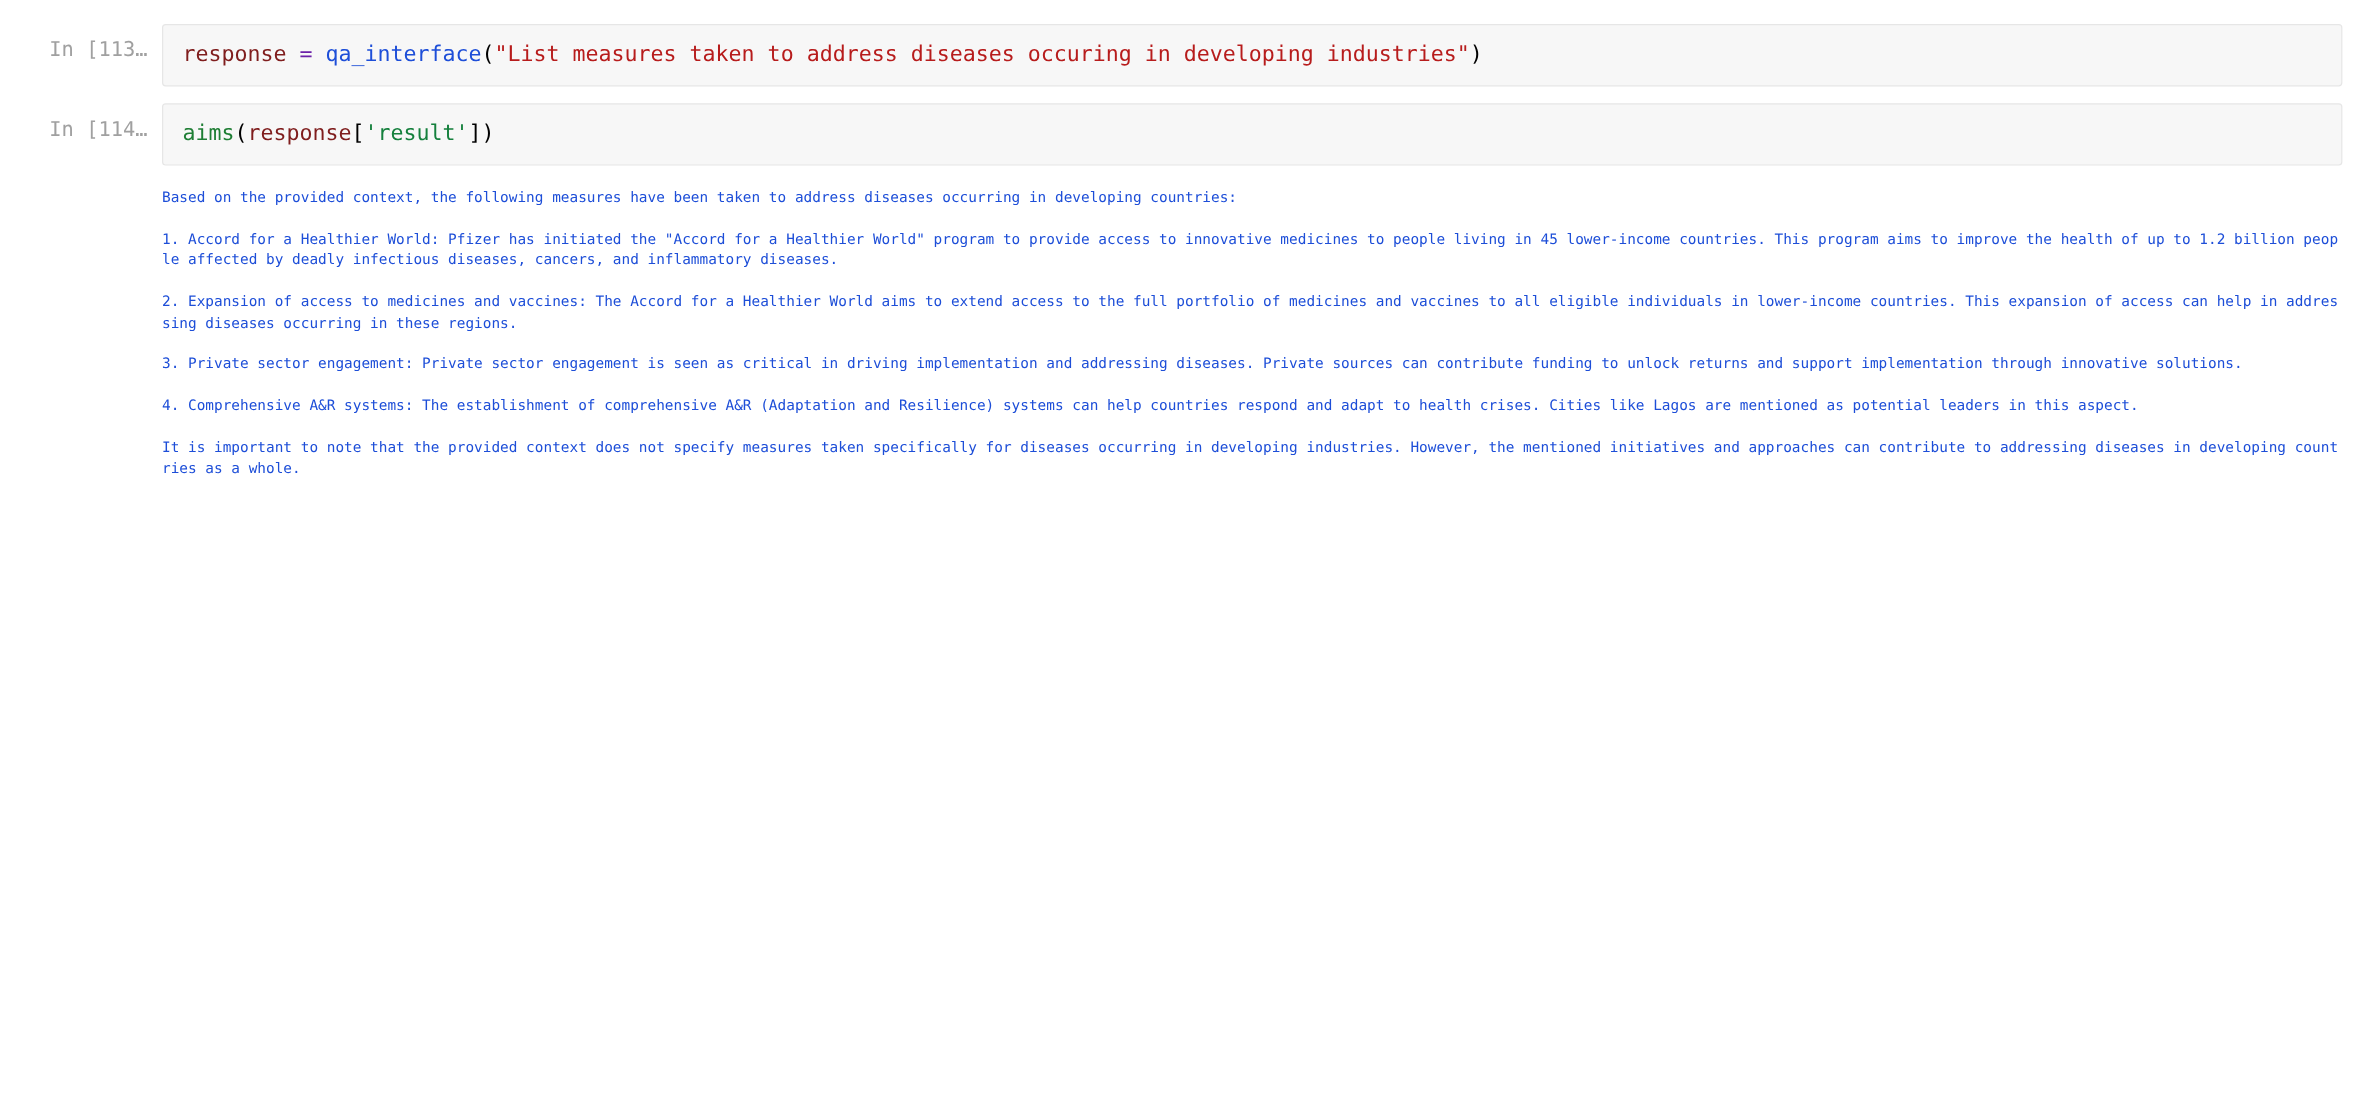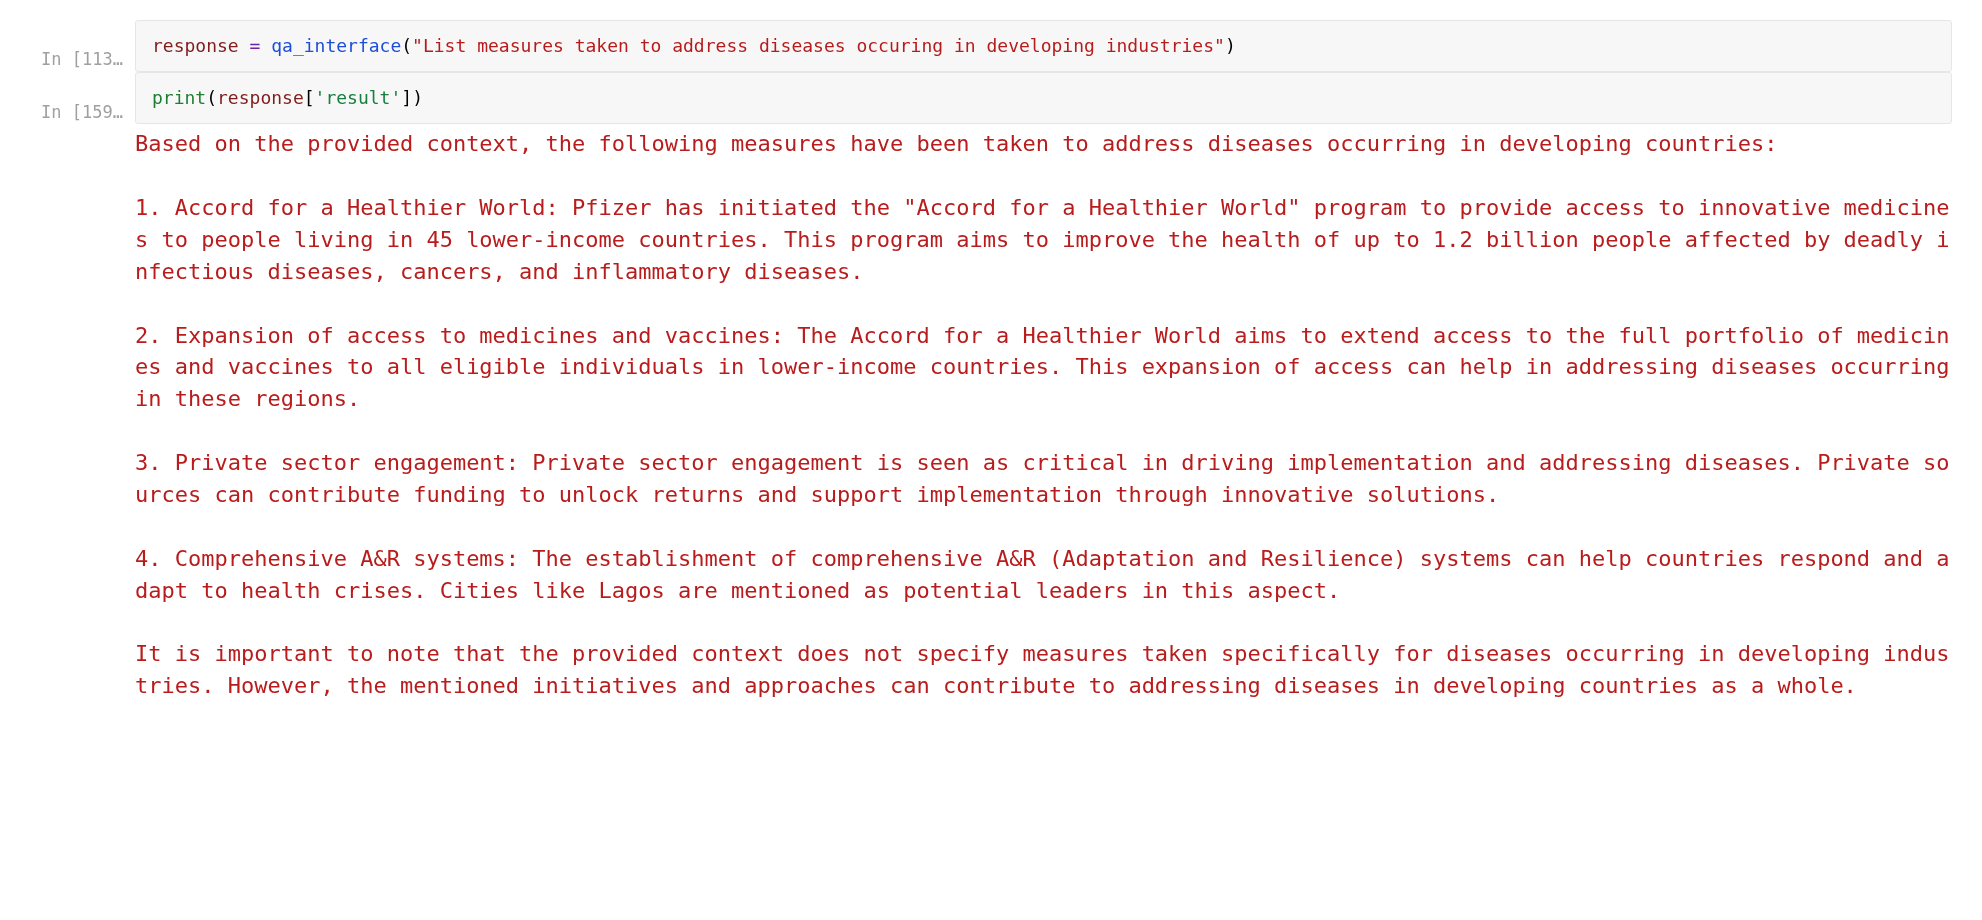--- a/index.html
+++ b/index.html
@@ -11,21 +11,22 @@
     font-size: 18px;
     line-height: 1.45;
     color: #000;
   }
   .notebook {
     width: 1982px;
     padding: 20px 30px 30px 30px;
   }
   .cell {
     display: flex;
-    align-items: flex-end;
+    align-items: flex-start;
+    margin-bottom: 14px;
   }
   .prompt {
     width: 105px;
     flex-shrink: 0;
     text-align: right;
     padding-right: 12px;
     padding-top: 10px;
     color: #a0a0a0;
     font-family: "SF Mono", "Menlo", "DejaVu Sans Mono", "Consolas", monospace;
     font-size: 17px;
@@ -41,24 +42,24 @@
     border: 1px solid #e6e6e6;
     border-radius: 3px;
     padding: 12px 16px;
     font-family: "SF Mono", "Menlo", "DejaVu Sans Mono", "Consolas", monospace;
     font-size: 18px;
     white-space: pre;
     overflow-x: auto;
   }
   .output {
     font-family: "SF Mono", "Menlo", "DejaVu Sans Mono", "Consolas", monospace;
-    font-size: 22px;
+    font-size: 12px;
     white-space: pre-wrap;
     word-break: break-all;
-    color: #b91c1c;
+    color: #1d4ed8;
     padding: 4px 0 0 0;
   }
   
   .tok-name { color: #7f1d1d; }
   .tok-op { color: #6b21a8; }
   .tok-func { color: #1d4ed8; }
   .tok-punct { color: #000000; }
   .tok-str { color: #b71c1c; }
   .tok-builtin { color: #1e7e34; }
   .tok-key { color: #15803d; }
@@ -69,23 +70,23 @@
 <div class="notebook">
 
   <div class="cell">
     <div class="prompt">In [113…</div>
     <div class="cell-body">
       <div class="code-input"><span class="tok-name">response</span><span class="tok-op"> = </span><span class="tok-func">qa_interface</span><span class="tok-punct">(</span><span class="tok-str">"List measures taken to address diseases occuring in developing industries"</span><span class="tok-punct">)</span></div>
     </div>
   </div>
 
   <div class="cell">
-    <div class="prompt">In [159…</div>
+    <div class="prompt">In [114…</div>
     <div class="cell-body">
-      <div class="code-input"><span class="tok-builtin">print</span><span class="tok-punct">(</span><span class="tok-name">response</span><span class="tok-punct">[</span><span class="tok-key">'result'</span><span class="tok-punct">]</span><span class="tok-punct">)</span></div>
+      <div class="code-input"><span class="tok-builtin">aims</span><span class="tok-punct">(</span><span class="tok-name">response</span><span class="tok-punct">[</span><span class="tok-key">'result'</span><span class="tok-punct">]</span><span class="tok-punct">)</span></div>
     </div>
   </div>
 
   <div class="cell">
     <div class="prompt"></div>
     <div class="cell-body">
       <div class="output">Based on the provided context, the following measures have been taken to address diseases occurring in developing countries:
 
 1. Accord for a Healthier World: Pfizer has initiated the "Accord for a Healthier World" program to provide access to innovative medicines to people living in 45 lower-income countries. This program aims to improve the health of up to 1.2 billion people affected by deadly infectious diseases, cancers, and inflammatory diseases.
 

